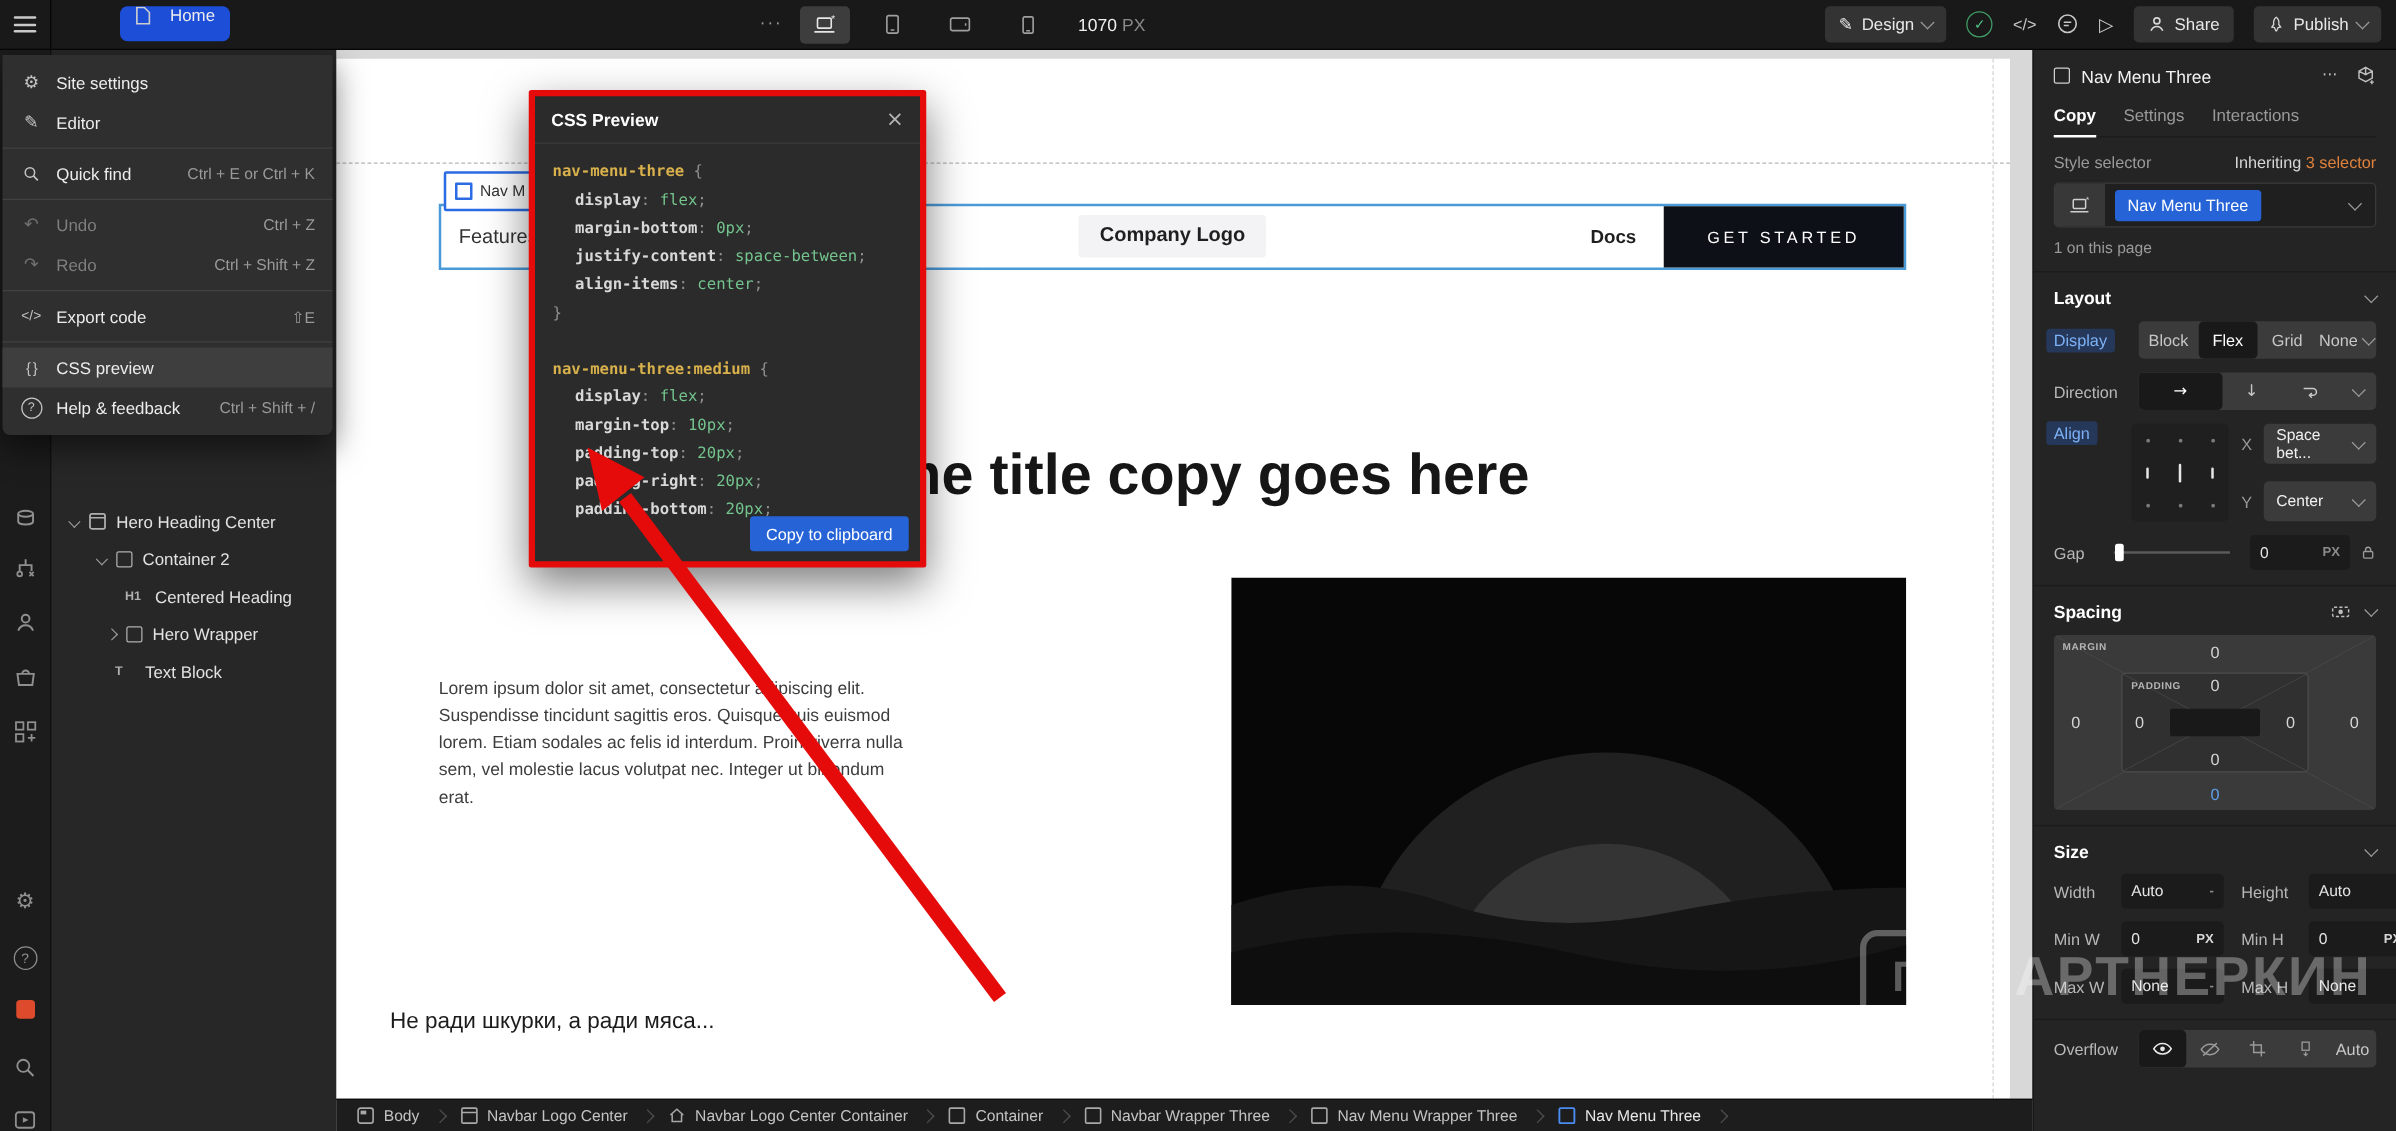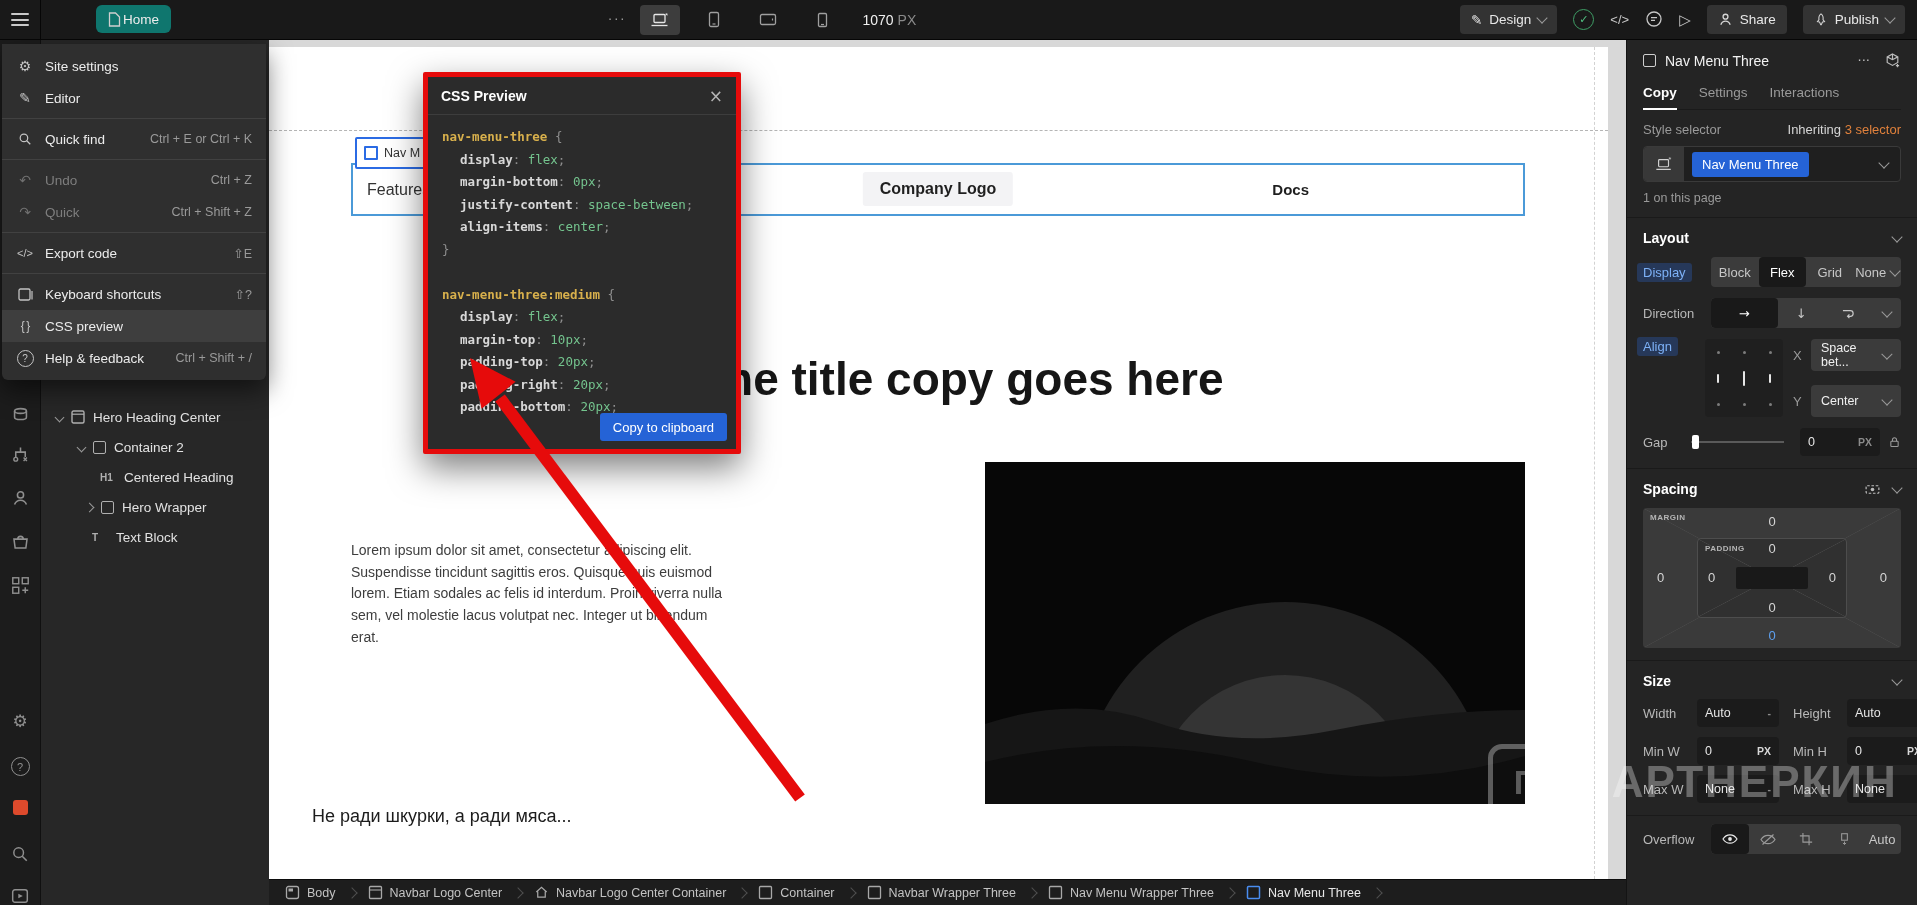--- a/index.html
+++ b/index.html
@@ -7,21 +7,21 @@
        font-family:"Liberation Sans",sans-serif;font-size:13px;color:#ddd;-webkit-font-smoothing:antialiased;}
   .abs{position:absolute;}
   .i{font-family:"DejaVu Sans",sans-serif;}
   svg{display:block;}
 
   
   .topbar{position:absolute;left:0;top:0;width:1917px;height:39px;background:#191919;border-bottom:1px solid #060606;z-index:30;}
   .burger{position:absolute;left:11px;top:13px;width:18px;height:13px;display:flex;flex-direction:column;justify-content:space-between;cursor:pointer;}
   .burger b{height:2px;background:#c9c9c9;border-radius:1px;}
   .tb-sep{position:absolute;left:40px;top:0;width:1px;height:39px;background:#060606;}
-  .hometab{position:absolute;left:96px;top:5px;height:28px;background:#0f766e;border-radius:6px;display:flex;align-items:center;gap:2px;padding:0 12px;color:#ececec;font-size:13.5px;}
+  .hometab{position:absolute;left:96px;top:5px;height:28px;background:#1d4ed8;border-radius:6px;display:flex;align-items:flex-start;gap:15px;padding:0 12px;color:#ececec;font-size:13.5px;}
   .tb-mid{position:absolute;left:608px;top:0;height:39px;display:flex;align-items:center;gap:14px;color:#bdbdbd;}
   .devbtn{width:40px;height:30px;display:flex;align-items:center;justify-content:center;border-radius:4px;}
   .devbtn.on{background:#3d3d3d;}
   .pxread{font-size:14px;color:#f0f0f0;margin-left:6px;}
   .pxread .u{color:#8a8a8a;margin-left:4px;}
   .tb-right{position:absolute;right:12px;top:0;height:39px;display:flex;align-items:center;gap:16px;}
   .tbtn{height:29px;background:#333;border-radius:4px;display:flex;align-items:center;gap:7px;padding:0 11px;color:#e8e8e8;font-size:13.5px;}
   .ckc{width:19px;height:19px;border:1.5px solid #3f9e66;border-radius:50%;color:#52c283;display:flex;align-items:center;justify-content:center;font-size:11px;}
   .ticn{color:#c7c7c7;font-size:13px;}
   .chv{width:7px;height:7px;border-right:1.6px solid #9a9a9a;border-bottom:1.6px solid #9a9a9a;transform:rotate(45deg);display:inline-block;margin-top:-3px;}
@@ -158,20 +158,21 @@
 
   <div class="navlabel">
     <span class="bsq"></span>
     <span>Nav M</span>
   </div>
 
   <div class="navbar">
     <div class="navfeat">Features</div>
     <div class="navlogo">Company Logo</div>
     <div class="navdocs">Docs</div>
+    <div class="navcta">GET STARTED</div>
   </div>
 
   <div class="hero-h">Some title copy goes here</div>
   <div class="hero-p">Lorem ipsum dolor sit amet, consectetur adipiscing elit. Suspendisse tincidunt sagittis eros. Quisque quis euismod lorem. Etiam sodales ac felis id interdum. Proin viverra nulla sem, vel molestie lacus volutpat nec. Integer ut bibendum erat.</div>
 
   <div class="hero-img">
     <svg width="540" height="342" viewBox="0 0 540 342">
       <rect width="540" height="342" fill="#070707"></rect>
       <circle cx="300" cy="345" r="205" fill="#202020"></circle>
       <circle cx="300" cy="345" r="132" fill="#343434"></circle>
@@ -379,40 +380,30 @@
       <span class="sc">Ctrl + E or Ctrl + K</span>
     </div>
     <div class="mdiv"></div>
     <div class="mi dis">
       <span class="mic i">↶</span>
       <span>Undo</span>
       <span class="sc">Ctrl + Z</span>
     </div>
     <div class="mi dis">
       <span class="mic i">↷</span>
-      <span>Quick</span>
+      <span>Redo</span>
       <span class="sc">Ctrl + Shift + Z</span>
     </div>
     <div class="mdiv"></div>
     <div class="mi">
       <span class="mic" style="font-size:11px;">&lt;/&gt;</span>
       <span>Export code</span>
       <span class="sc">⇧E</span>
     </div>
     <div class="mdiv"></div>
-    <div class="mi">
-      <span class="mic">
-        <svg width="15" height="13" viewBox="0 0 15 13">
-            <rect x="1" y="1" width="11" height="11" rx="1.5" fill="none" stroke="#c4c4c4" stroke-width="1.3"></rect>
-            <path d="M14 3v8.5" stroke="#c4c4c4" stroke-width="1.2"></path>
-          </svg>
-      </span>
-      <span>Keyboard shortcuts</span>
-      <span class="sc">⇧?</span>
-    </div>
     <div class="mi hl">
       <span class="mic" style="font-size:12px;letter-spacing:-1px;">{ }</span>
       <span>CSS preview</span>
     </div>
     <div class="mi">
       <span class="mic">
           <span class="qm">?</span>
         </span>
       <span>Help &amp; feedback</span>
       <span class="sc">Ctrl + Shift + /</span>

